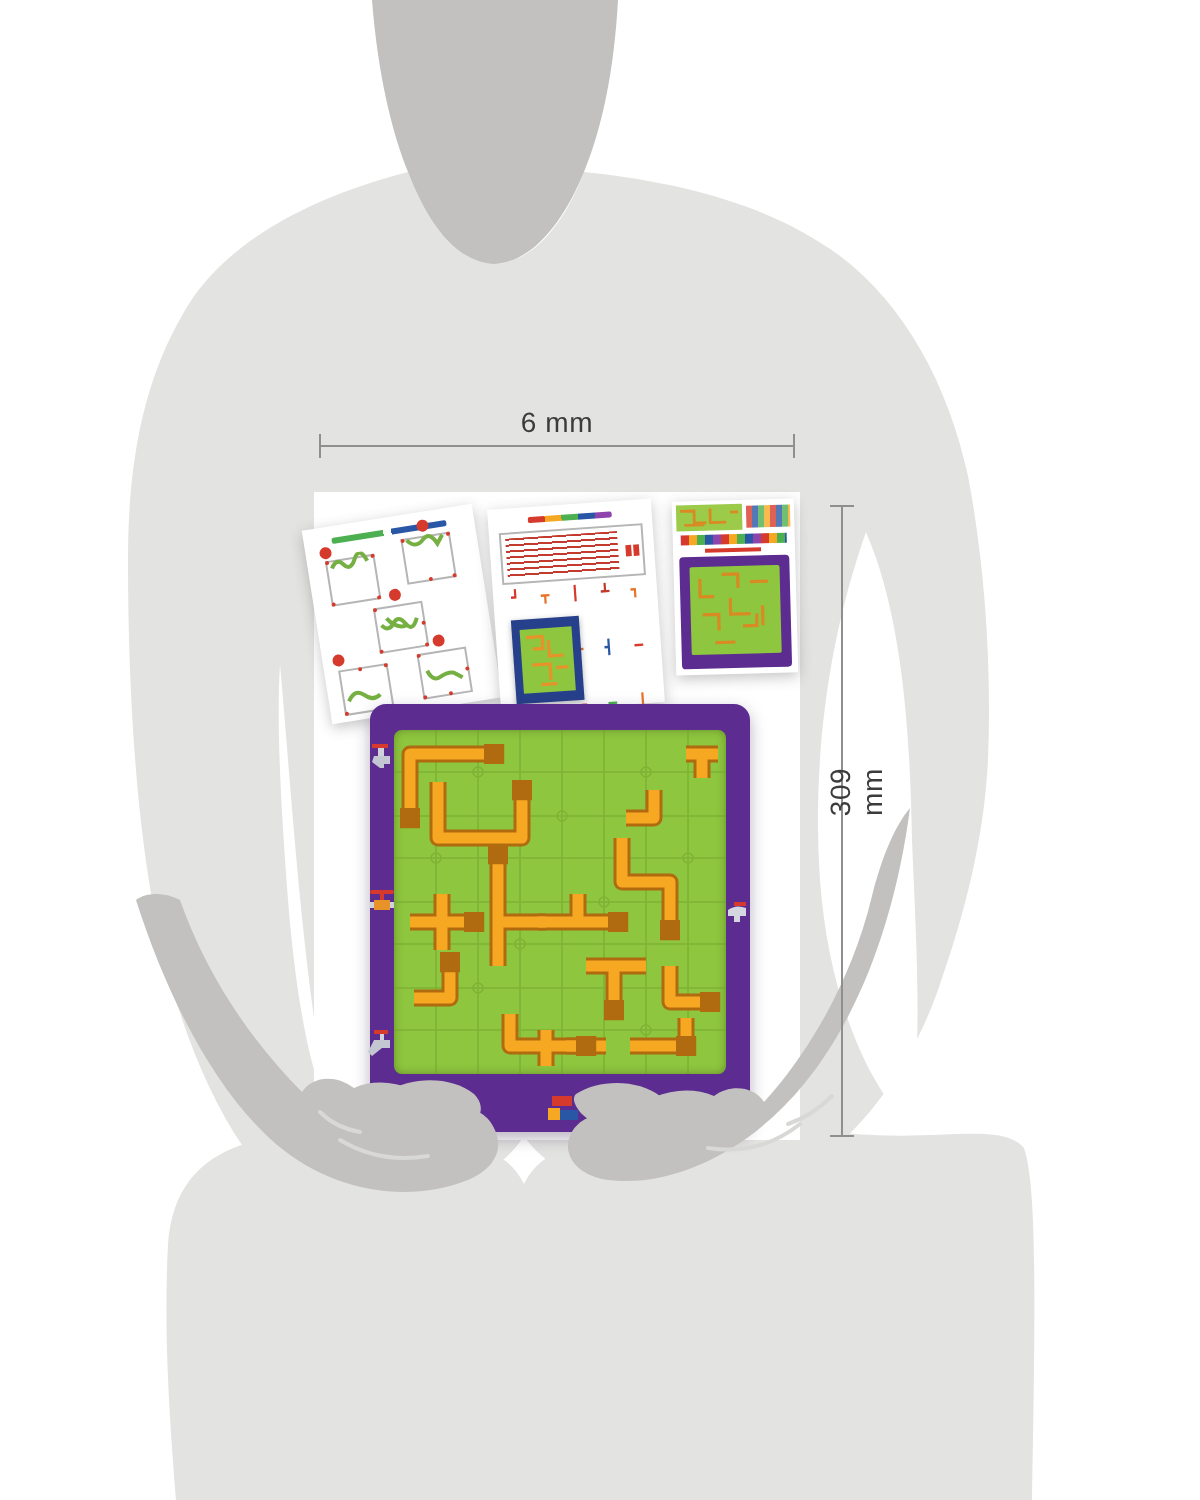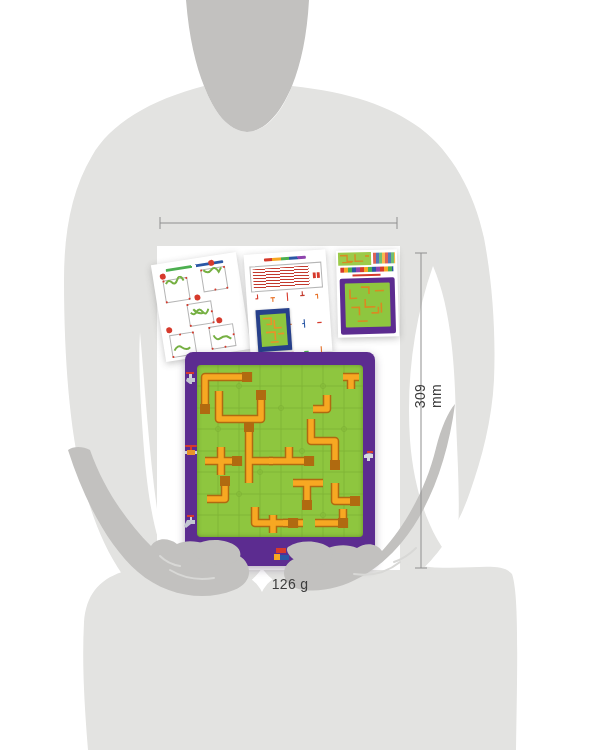--- a/index.html
+++ b/index.html
@@ -344,16 +344,16 @@
     <g class="dim-line" stroke="#8f8f8f">
       <line x1="160" y1="223" x2="397" y2="223"></line>
       <line x1="160" y1="217" x2="160" y2="229"></line>
       <line x1="397" y1="217" x2="397" y2="229"></line>
       <line x1="421" y1="253" x2="421" y2="568"></line>
       <line x1="415" y1="253" x2="427" y2="253"></line>
       <line x1="415" y1="568" x2="427" y2="568"></line>
     </g>
   </svg>
 
+  <div class="abs dim-label dim-top-label">6 mm</div>
   <div class="abs dim-label dim-right-label">309 mm</div>
-  <div class="abs dim-label weight-label">126 g</div>
 
 </div>
 
 </body></html>

